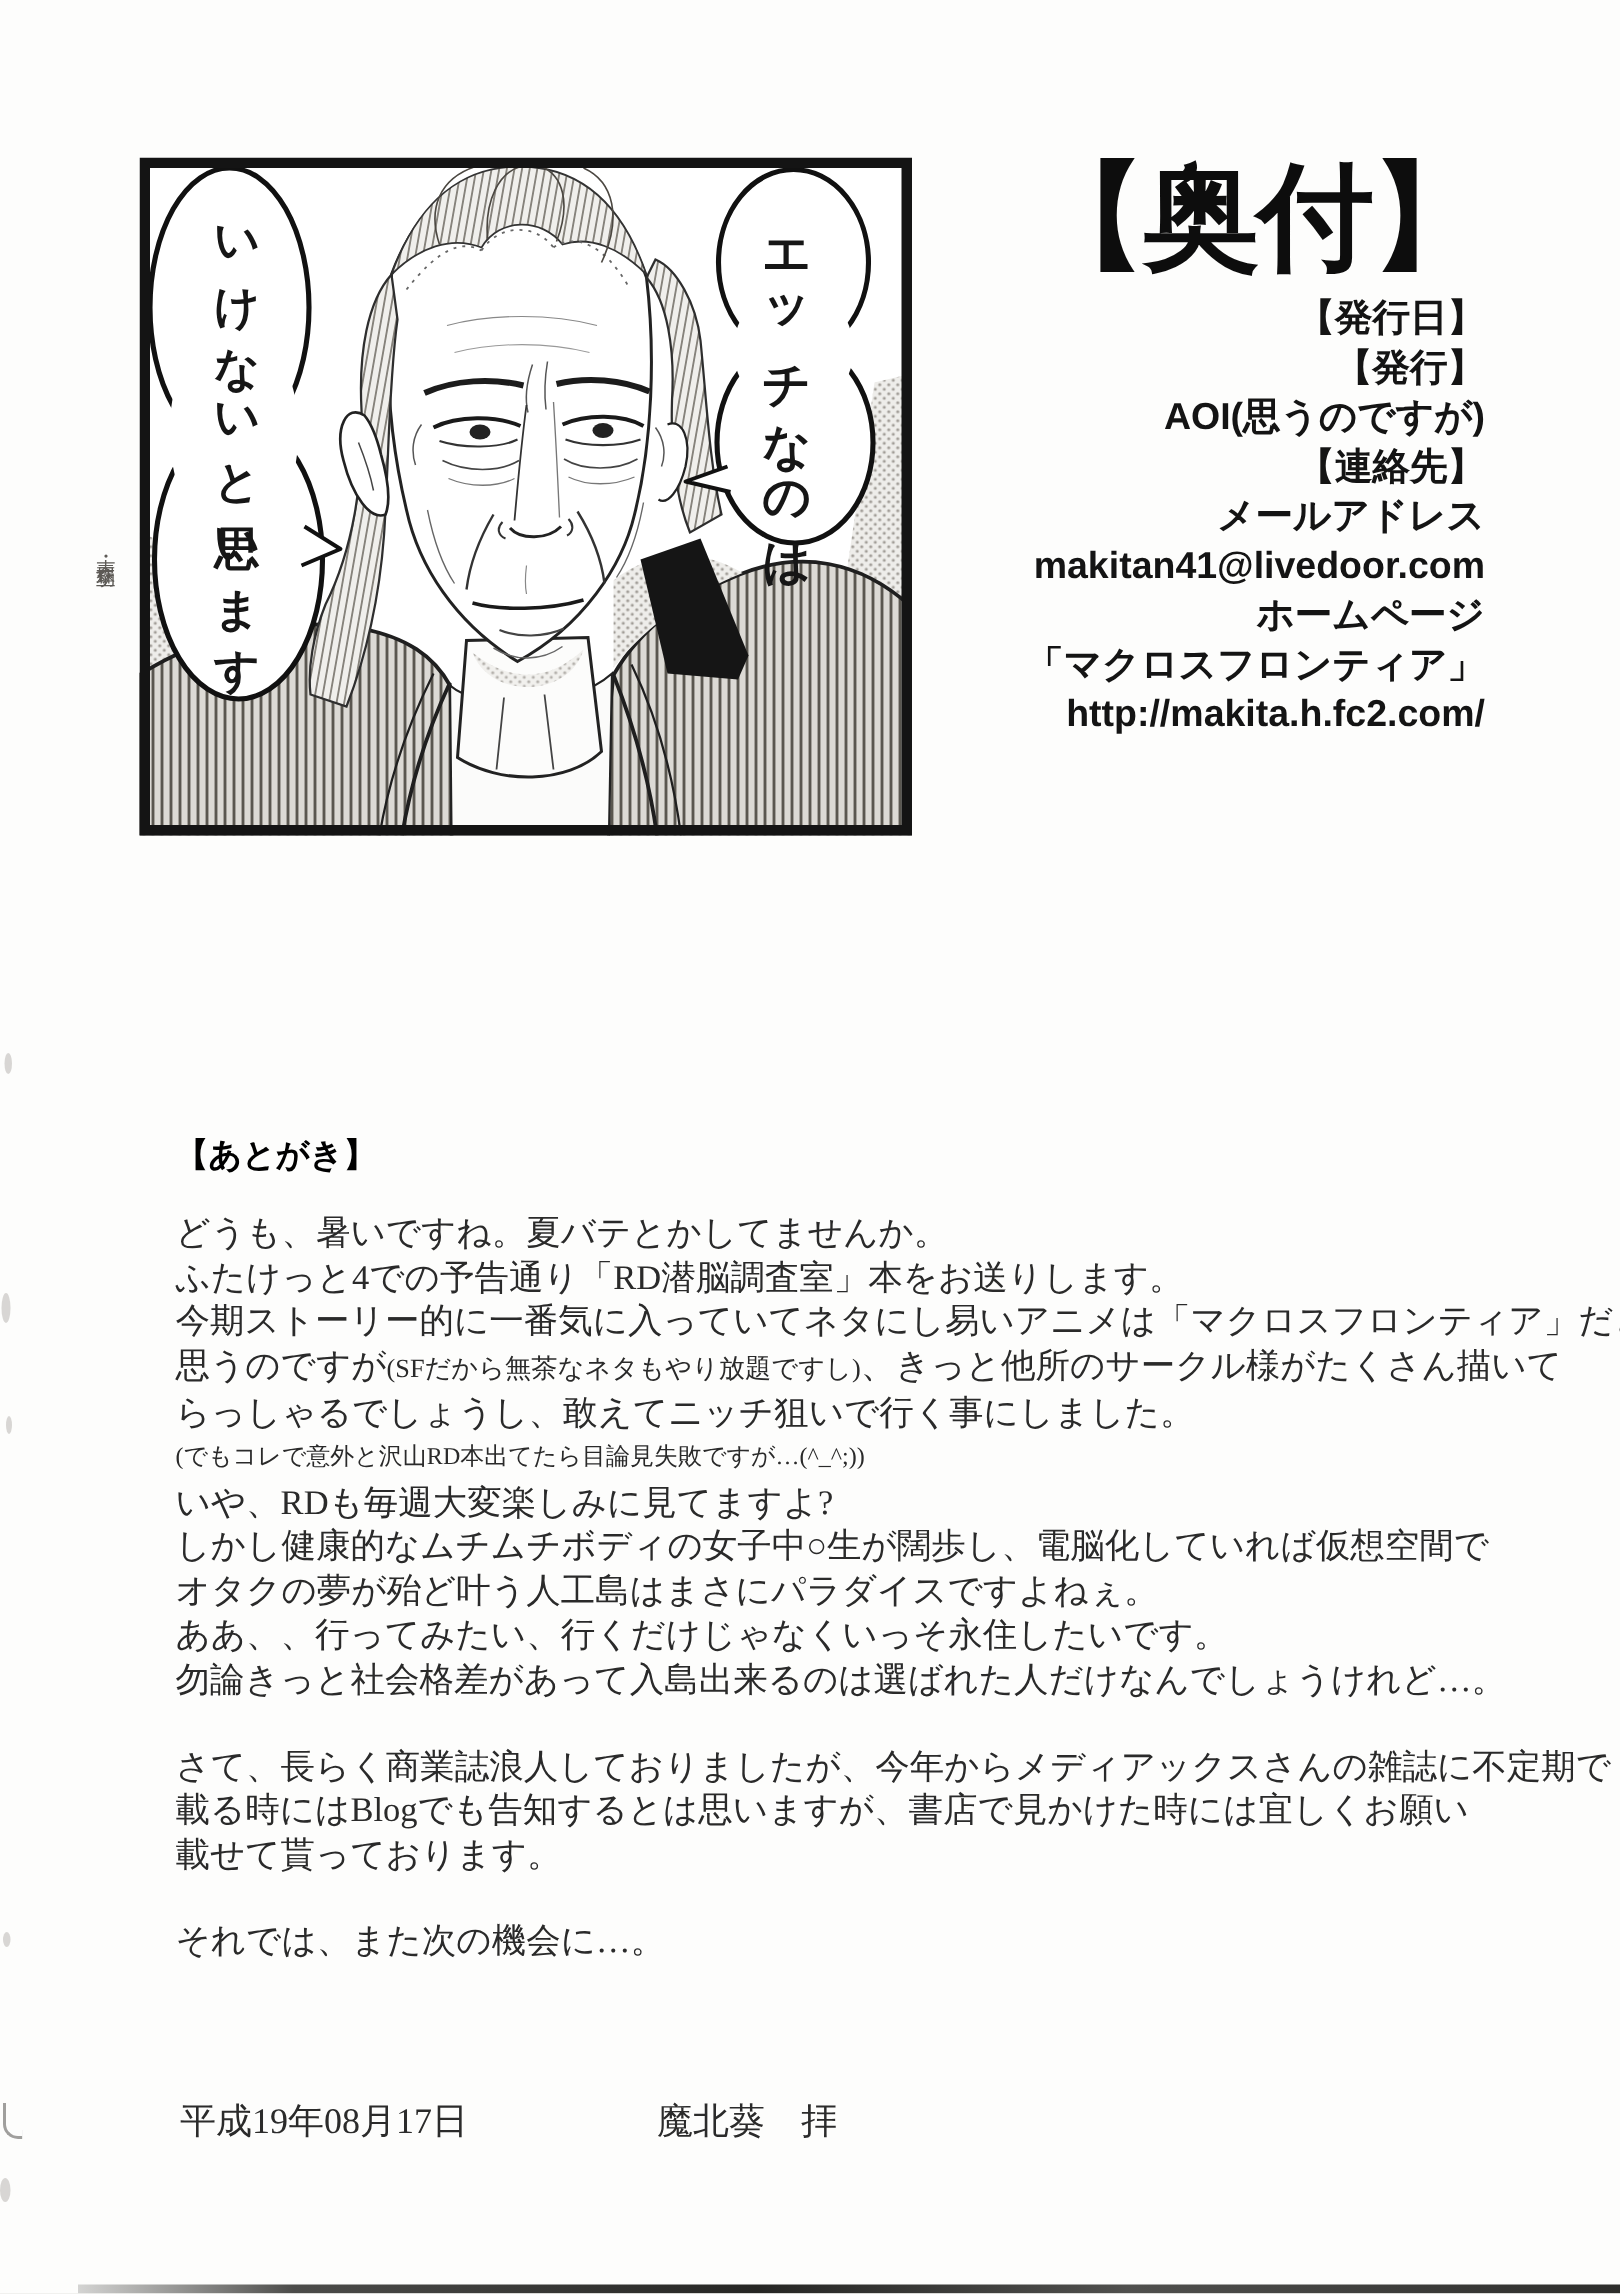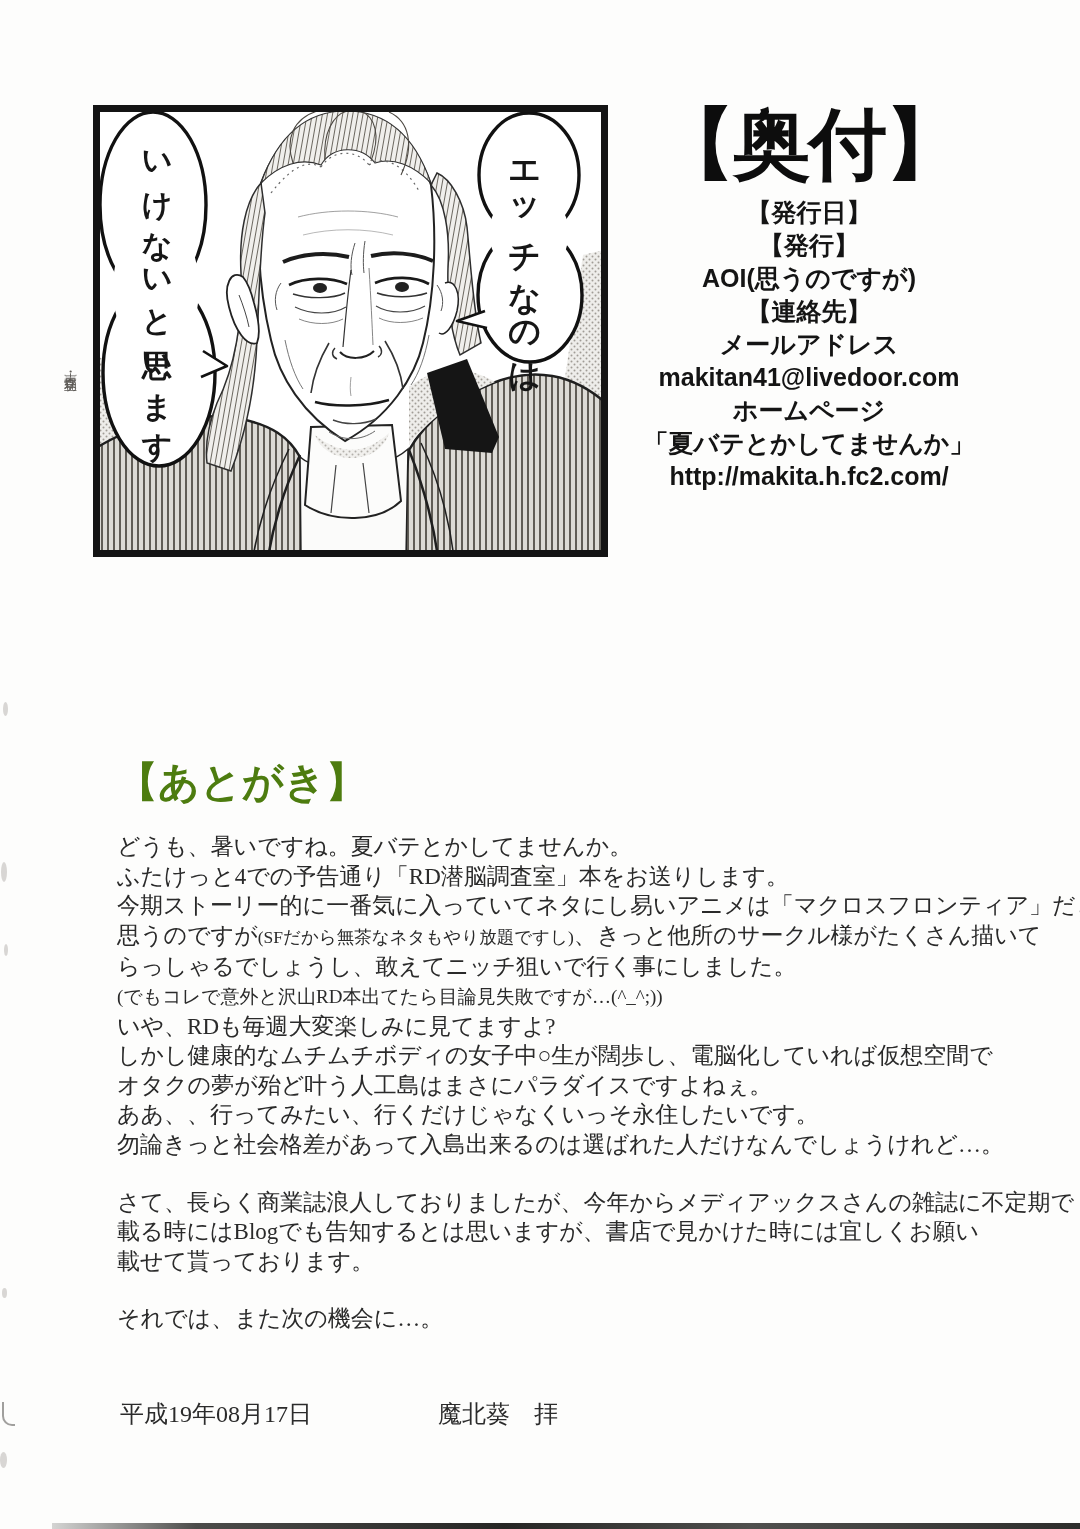--- a/index.html
+++ b/index.html
@@ -10,31 +10,31 @@
   .panel{position:absolute;left:93px;top:105px;width:515px;height:452px;}
   .panel svg{position:absolute;left:0;top:0;width:515px;height:452px;}
   .bubble-text{position:absolute;writing-mode:vertical-rl;text-orientation:upright;
                font-family:"Liberation Serif","DejaVu Serif",serif;font-weight:bold;color:#161616;}
   .bubble-text.bleft{left:43px;top:26px;font-size:30px;letter-spacing:5px;}
   .bubble-text.bright{left:410px;top:36px;font-size:32px;letter-spacing:3px;}
   .side-note{position:absolute;left:61px;top:362px;writing-mode:vertical-rl;text-orientation:upright;
              font-size:13px;letter-spacing:2px;color:#5d5a56;font-family:"Liberation Serif","DejaVu Serif",serif;}
 
   
-  .colophon{position:absolute;left:628px;top:102px;width:362px;text-align:center;
+  .colophon{position:absolute;left:628px;top:102px;width:362px;text-align:right;
             font-family:"Liberation Sans","DejaVu Sans",sans-serif;color:#141414;}
   .colophon-title{font-size:78px;font-weight:900;line-height:1.08;letter-spacing:-2px;color:#0d0d0d;}
   .colophon-lines{margin-top:10px;font-size:25px;line-height:33px;font-weight:600;}
   .c-head{font-weight:800;}
 
   
   .afterword{position:absolute;left:117px;top:755px;width:885px;color:#2a2a2a;}
-  .aw-heading{font-size:41px;font-weight:700;color:#4d7c0f;margin-bottom:22px;}
+  .aw-heading{font-size:22px;font-weight:700;color:#000000;margin-bottom:22px;}
   .aw-line{font-size:23px;line-height:29.6px;white-space:nowrap;}
-  .aw-small{font-size:19px;line-height:29.6px;white-space:nowrap;}
+  .aw-small{font-size:16px;line-height:29.6px;white-space:nowrap;}
   .inline-small{font-size:17.5px;}
   .gap{margin-top:28px;}
 
   
   .footer-date{position:absolute;left:120px;top:1398px;font-size:24px;color:#2b2b2b;}
   .footer-sig{position:absolute;left:438px;top:1398px;font-size:24px;color:#2b2b2b;}
 
   
   .bottom-edge{position:absolute;left:52px;right:0;bottom:0;height:6px;
     background:linear-gradient(90deg,rgba(90,90,88,.25) 0%,#4c4c4a 14%,#262624 44%,#50504e 68%,#2d2d2b 100%);}
@@ -162,21 +162,21 @@
   <div class="colophon">
     <div class="colophon-title">【奥付】</div>
     <div class="colophon-lines">
       <div class="c-head">【発行日】</div>
       <div class="c-head">【発行】</div>
       <div>AOI(思うのですが)</div>
       <div class="c-head">【連絡先】</div>
       <div>メールアドレス</div>
       <div>makitan41@livedoor.com</div>
       <div>ホームページ</div>
-      <div>「夏バテとかしてませんか」</div>
+      <div>「マクロスフロンティア」</div>
       <div>http://makita.h.fc2.com/</div>
     </div>
   </div>
 
   <div class="afterword">
     <div class="aw-heading">【あとがき】</div>
 
     <div class="aw-line">どうも、暑いですね。夏バテとかしてませんか。</div>
     <div class="aw-line">ふたけっと4での予告通り「RD潜脳調査室」本をお送りします。</div>
     <div class="aw-line">今期ストーリー的に一番気に入っていてネタにし易いアニメは「マクロスフロンティア」だと</div>

